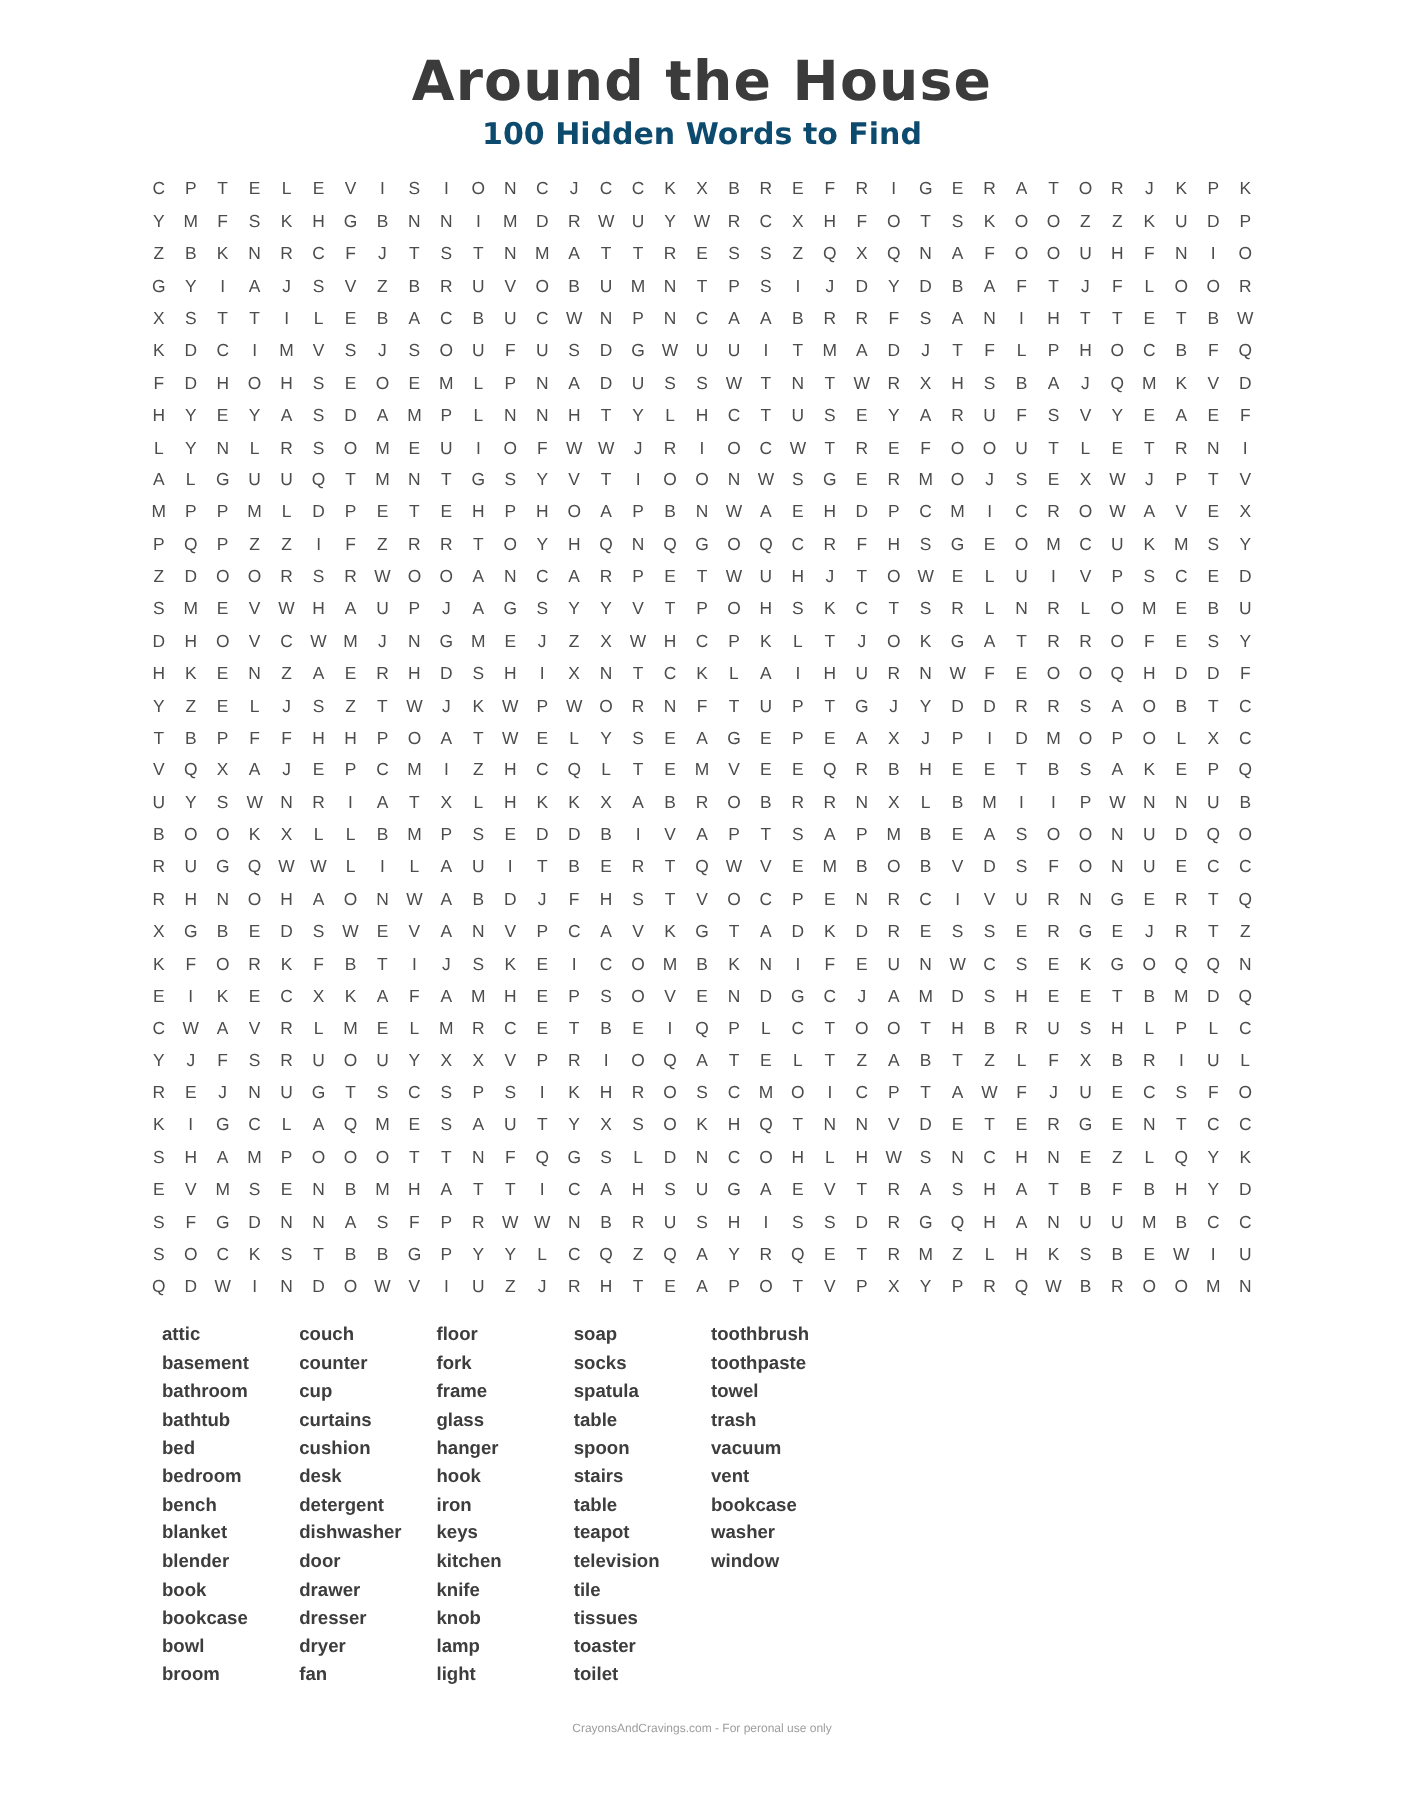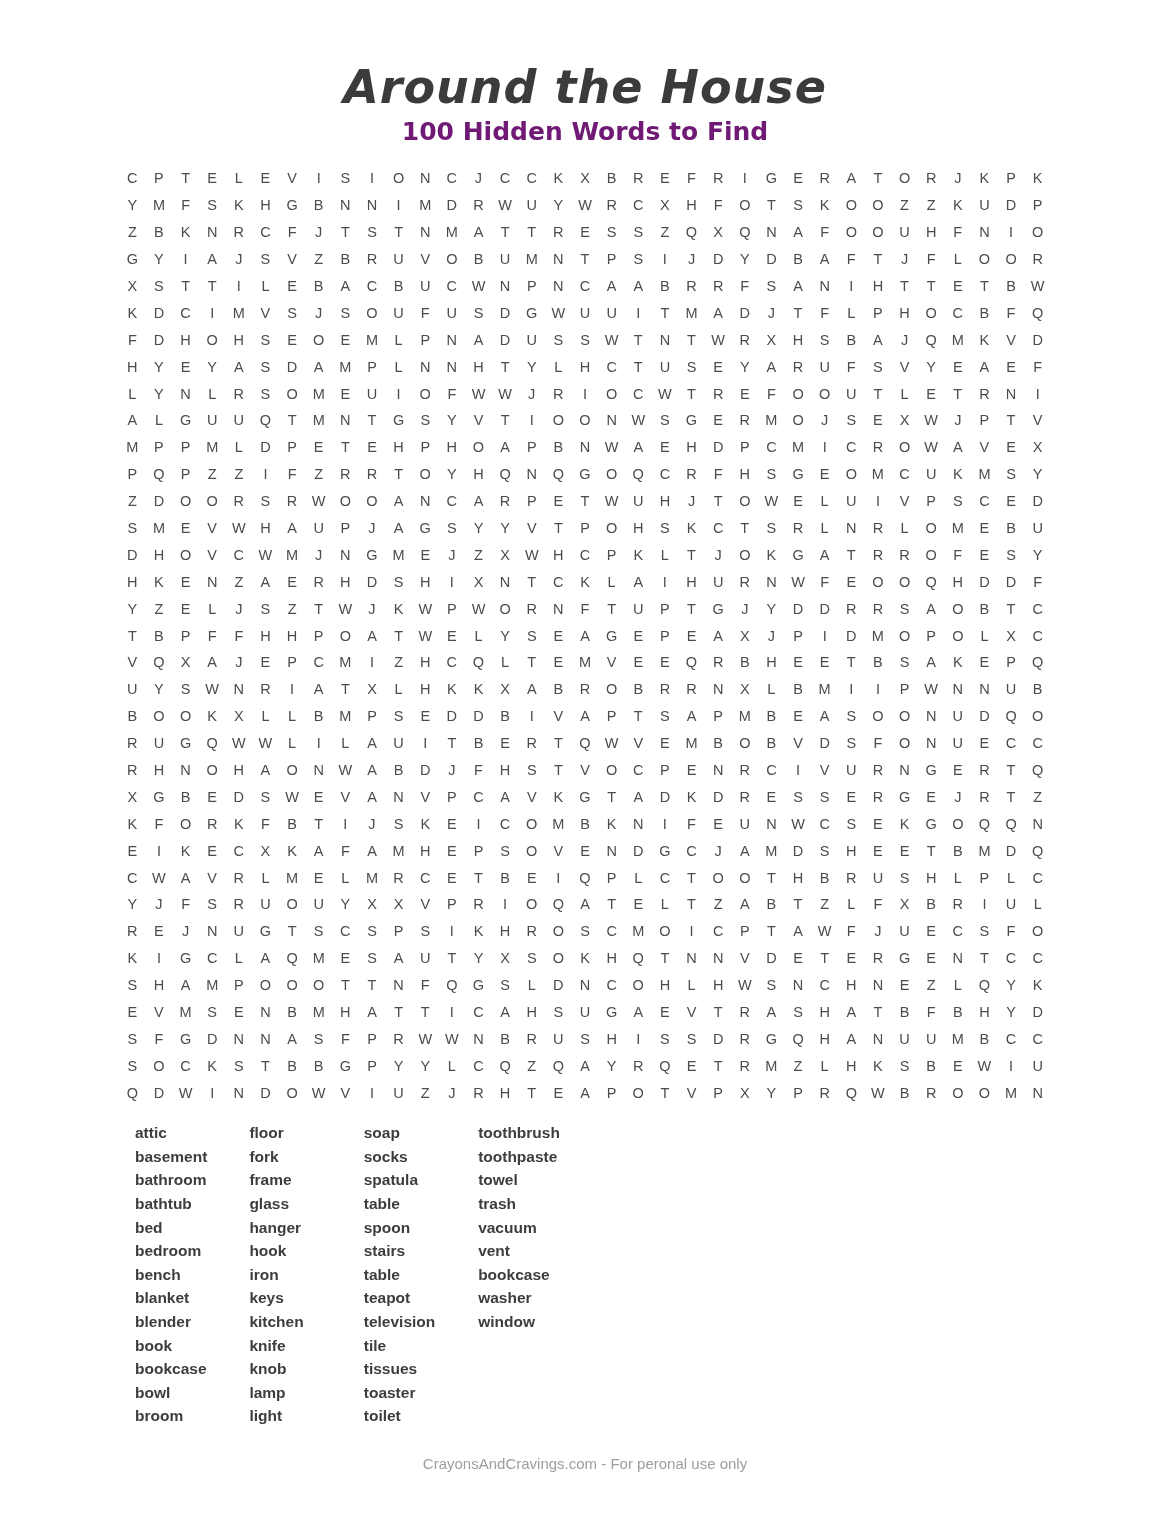--- a/index.html
+++ b/index.html
@@ -15,31 +15,30 @@
     overflow: hidden;
   }
   .page-title {
     text-align: center;
     font-family: "DejaVu Sans", sans-serif;
     font-weight: bold;
     font-size: 46px;
     line-height: 1;
     color: #3b3b3b;
     margin: 0;
-    padding-top: 64px;
+    padding-top: 44px;
     letter-spacing: 1px;
-    font-style: italic;
   }
   .page-subtitle {
     text-align: center;
     font-family: "DejaVu Sans", sans-serif;
     font-weight: bold;
     font-size: 25px;
     line-height: 1;
-    color: #701a75;
+    color: #0c4a6e;
     margin: 0;
     padding-top: 9px;
   }
   .ws-grid {
     width: 932px;
     margin: 21px auto 0 auto;
     display: grid;
     grid-template-columns: repeat(35, 1fr);
   }
   .ws-grid .cell {
@@ -63,21 +62,21 @@
   }
   .word-col { }
   .word {
     font-size: 15.5px;
     line-height: 23.6px;
     color: #3d3d3d;
     white-space: nowrap;
   }
   .footer {
     text-align: center;
-    font-size: 15px;
+    font-size: 10px;
     color: #9d9d9d;
     margin-top: 27px;
   }
 </style>
 </head>
 <body>
 
 <h1 class="page-title">Around the House</h1>
 <h2 class="page-subtitle">100 Hidden Words to Find</h2>
 
@@ -1317,20 +1316,35 @@
       <div class="word">bathtub</div>
       <div class="word">bed</div>
       <div class="word">bedroom</div>
       <div class="word">bench</div>
       <div class="word">blanket</div>
       <div class="word">blender</div>
       <div class="word">book</div>
       <div class="word">bookcase</div>
       <div class="word">bowl</div>
       <div class="word">broom</div>
+    </div>
+    <div class="word-col">
+      <div class="word">couch</div>
+      <div class="word">counter</div>
+      <div class="word">cup</div>
+      <div class="word">curtains</div>
+      <div class="word">cushion</div>
+      <div class="word">desk</div>
+      <div class="word">detergent</div>
+      <div class="word">dishwasher</div>
+      <div class="word">door</div>
+      <div class="word">drawer</div>
+      <div class="word">dresser</div>
+      <div class="word">dryer</div>
+      <div class="word">fan</div>
     </div>
     <div class="word-col">
       <div class="word">floor</div>
       <div class="word">fork</div>
       <div class="word">frame</div>
       <div class="word">glass</div>
       <div class="word">hanger</div>
       <div class="word">hook</div>
       <div class="word">iron</div>
       <div class="word">keys</div>

